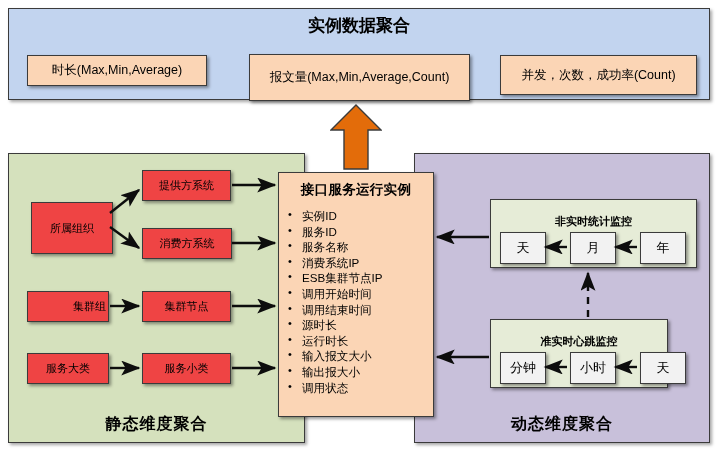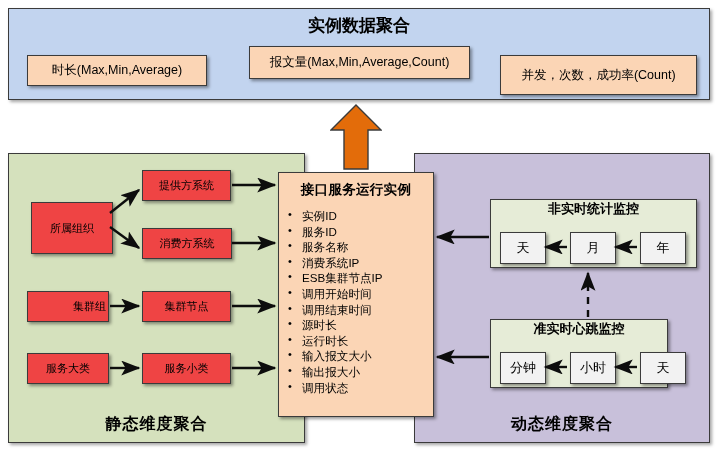--- a/index.html
+++ b/index.html
@@ -71,21 +71,21 @@
   #top-title {
     position: absolute;
     left: 8px; top: 14px;
     width: 702px;
     text-align: center;
     font-size: 17px;
     font-weight: bold;
     color: #000;
   }
   #metric-0 { left: 27px;  top: 55px; width: 180px; height: 31px; }
-  #metric-1 { left: 249px; top: 46px; width: 221px; height: 33px; }
+  #metric-1 { left: 249px; top: 54px; width: 221px; height: 47px; }
   #metric-2 { left: 500px; top: 55px; width: 197px; height: 40px; }
 
   
   #up-arrow {
     position: absolute;
     left: 330px; top: 104px;
     width: 52px; height: 66px;
   }
 
   
@@ -142,24 +142,24 @@
     position: absolute;
     box-sizing: border-box;
     background: #e6ecd7;
     border: 1px solid #3b3b3b;
     box-shadow: 2px 2px 3px rgba(0,0,0,0.4);
   }
   #grp-nonrealtime { left: 490px; top: 199px; width: 207px; height: 69px; }
   #grp-heartbeat   { left: 490px; top: 319px; width: 178px; height: 69px; }
   .group-title {
     text-align: center;
-    font-size: 13px;
+    font-size: 11px;
     font-weight: bold;
     color: #000;
-    padding-top: 0;
+    padding-top: 14px;
   }
   .unit-box {
     position: absolute;
     box-sizing: border-box;
     background: #f2f2f2;
     border: 1px solid #3b3b3b;
     box-shadow: 2px 2px 3px rgba(0,0,0,0.4);
     display: flex;
     align-items: center;
     justify-content: center;

